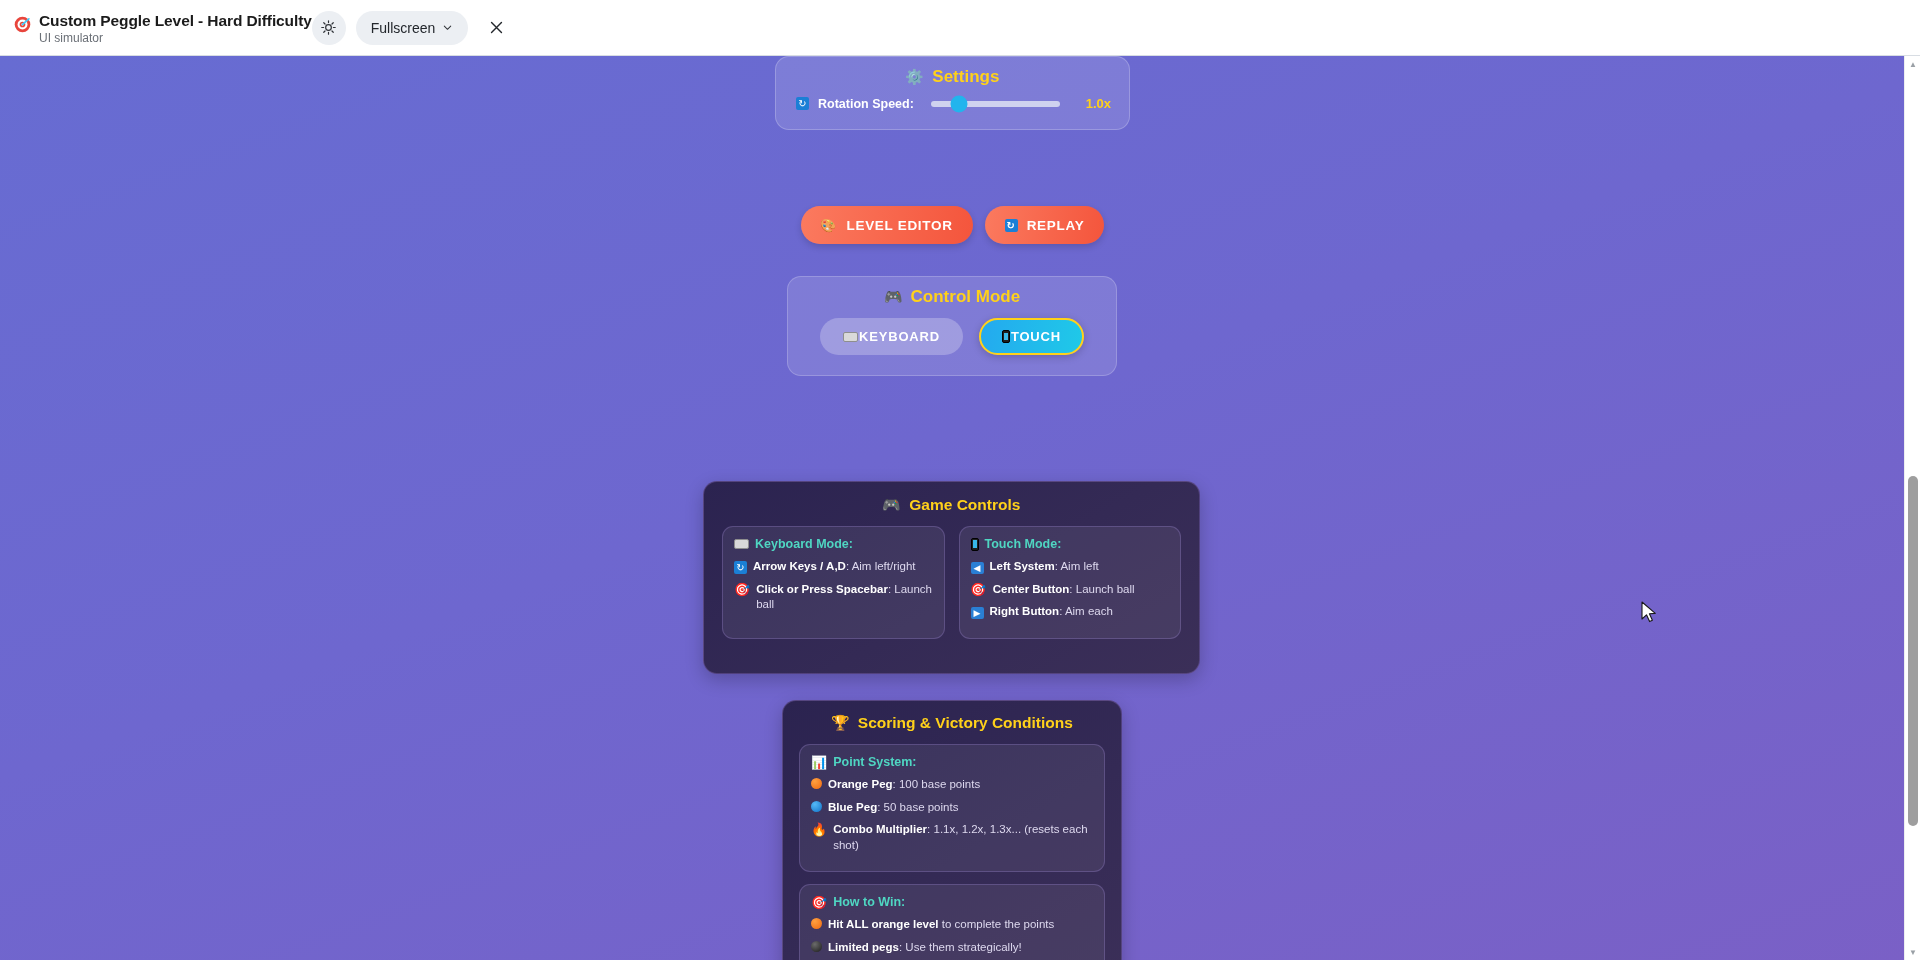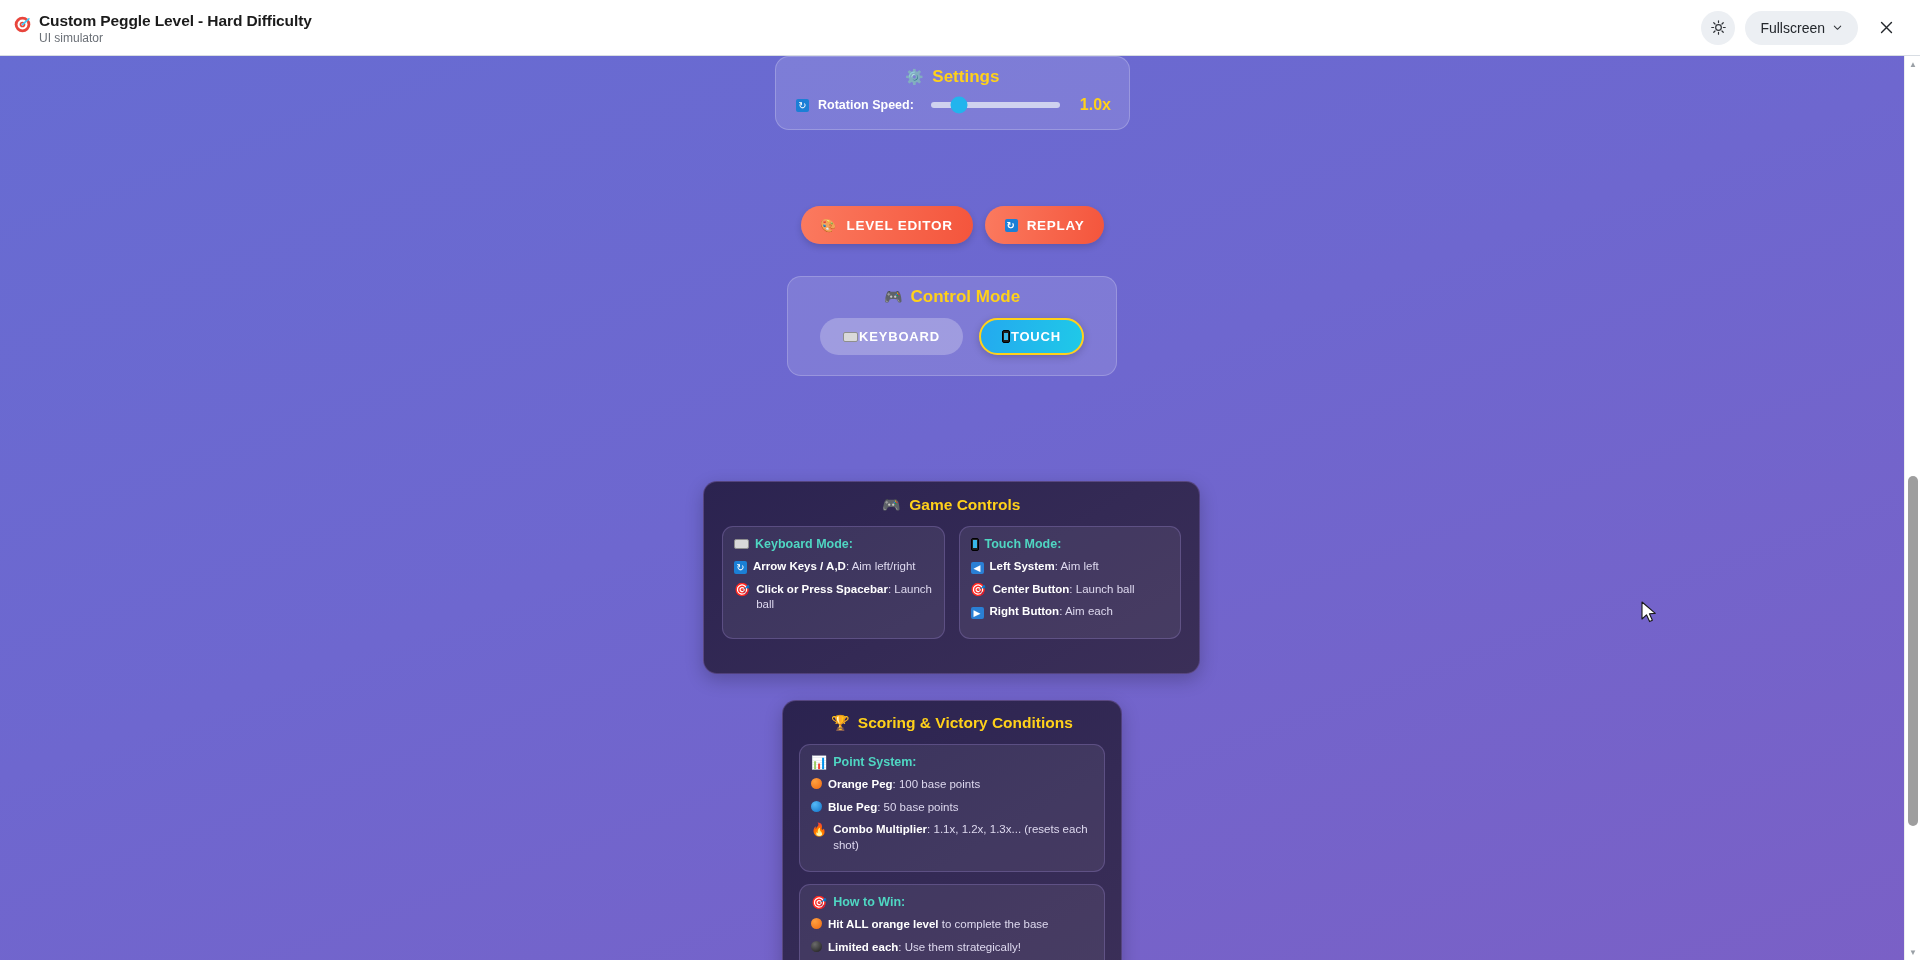--- a/index.html
+++ b/index.html
@@ -19,21 +19,20 @@
   
   .titlebar {
     position: absolute;
     top: 0; left: 0;
     width: 1920px;
     height: 56px;
     background: #ffffff;
     border-bottom: 1px solid #d8dde3;
     display: flex;
     align-items: center;
-    justify-content: space-between;
     padding: 0 16px 0 14px;
     z-index: 50;
   }
   .title-left {
     display: flex;
     align-items: flex-start;
     gap: 8px;
     padding-top: 2px;
   }
   .title-favicon {
@@ -145,21 +144,21 @@
     position: absolute;
     top: 50%;
     left: 22%;
     transform: translate(-50%, -50%);
     width: 17px; height: 17px;
     border-radius: 50%;
     background: #22b4ed;
     cursor: grab;
   }
   .slider-value {
-    font-size: 16px;
+    font-size: 13px;
     font-weight: bold;
     color: #ffd11a;
     min-width: 34px;
     text-align: right;
   }
 
   
   .action-row {
     position: absolute;
     left: 775px; top: 150px;
@@ -529,25 +528,25 @@
         </div>
       </div>
 
       <div class="subcard">
         <div class="subcard-title">
           <span class="emj">🎯</span>
           <span>How to Win:</span>
         </div>
         <div class="line">
           <span class="ico dot orange"></span>
-          <span><b>Hit ALL orange level</b><span> to complete the base</span></span>
+          <span><b>Hit ALL orange level</b><span> to complete the points</span></span>
         </div>
         <div class="line">
           <span class="ico dot eight"></span>
-          <span><b>Limited each</b><span>: Use them strategically!</span></span>
+          <span><b>Limited pegs</b><span>: Use them strategically!</span></span>
         </div>
 
       </div>
     </div>
 
   </div>
 </div>
 
 <div class="scrollbar">
   <div class="sb-arrow up">▲</div>

